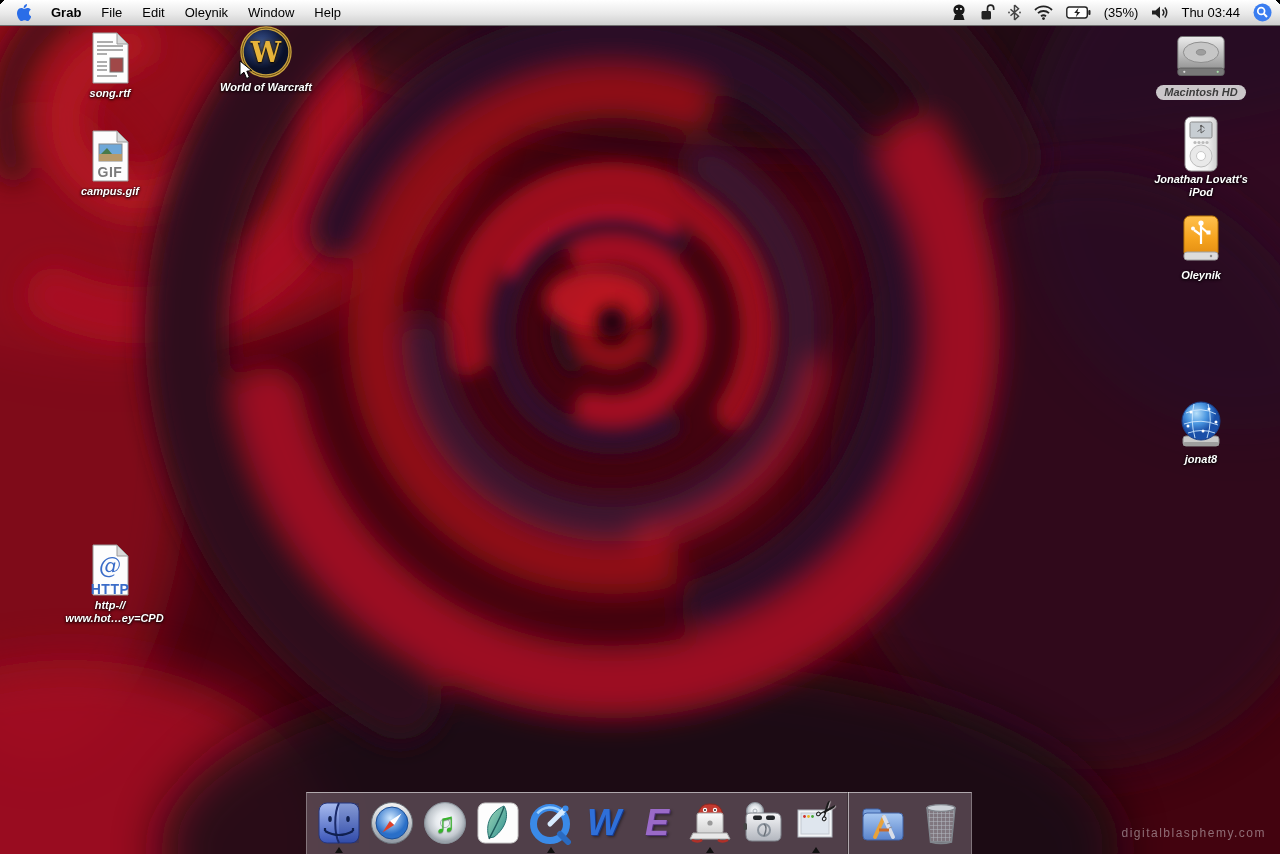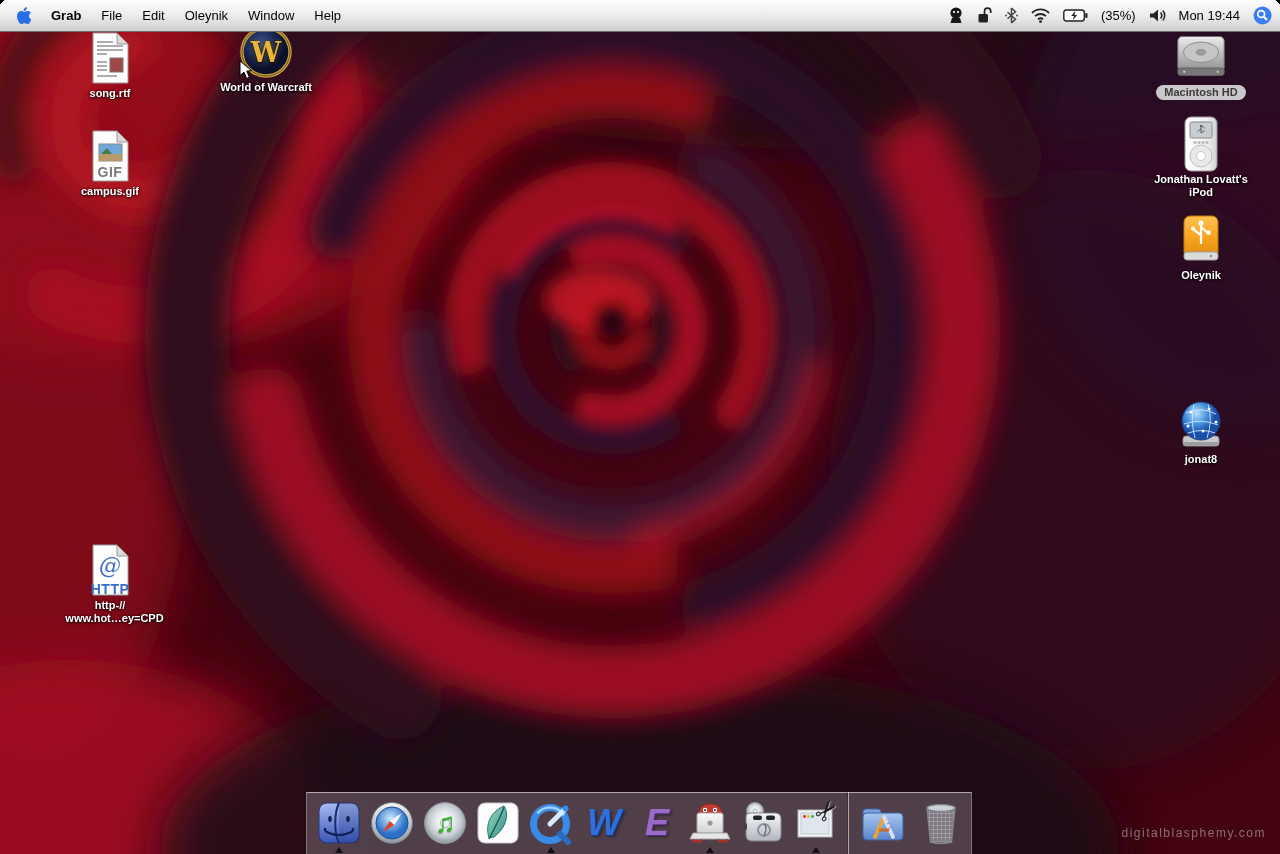--- a/index.html
+++ b/index.html
@@ -2,41 +2,41 @@
 <html><head>
 <meta charset="utf-8">
 <style>
   * { margin:0; padding:0; box-sizing:border-box; }
   html,body { width:1280px; height:854px; overflow:hidden; background:#000;
     font-family:"Liberation Sans","DejaVu Sans",sans-serif; }
   .screen { position:relative; width:1280px; height:854px; overflow:hidden; }
   .wall { position:absolute; inset:0; }
 
   
-  .menubar { position:absolute; top:0; left:0; right:0; height:32px;
+  .menubar { position:absolute; top:0; left:0; right:0; height:26px;
     background:linear-gradient(#ffffff,#e9e9e9 55%,#cfcfcf);
     border-bottom:1px solid #6f6f6f; display:flex; align-items:center;
     font-size:13px; color:#000; z-index:50; }
   .mb-left { display:flex; align-items:center; gap:20px; padding-left:16px; }
   .mb-right { margin-left:auto; display:flex; align-items:center; gap:13px; padding-right:8px; }
   .appname { font-weight:bold; }
   .menu-item { cursor:default; }
   .mb-ico { display:inline-flex; align-items:center; }
   .clock { font-size:13px; }
   .corner { position:absolute; top:0; width:7px; height:7px; background:#000; z-index:60; }
   .corner.l { left:0; -webkit-mask:radial-gradient(circle 7px at 7px 7px,transparent 7px,#000 7px); mask:radial-gradient(circle 7px at 7px 7px,transparent 7px,#000 7px); }
   .corner.r { right:0; -webkit-mask:radial-gradient(circle 7px at 0 7px,transparent 7px,#000 7px); mask:radial-gradient(circle 7px at 0 7px,transparent 7px,#000 7px); }
 
   
   .dicon { position:absolute; width:120px; display:flex; flex-direction:column;
     align-items:center; text-align:center; }
   .dicon .art { position:relative; width:52px; height:52px; display:flex;
     align-items:center; justify-content:center; }
   .dicon .lbl { margin-top:3px; font-size:11px; font-weight:bold; color:#fff;
-    line-height:13px; text-shadow:0 1px 3px rgba(0,0,0,.95),0 0 2px rgba(0,0,0,.7); }
+    line-height:13px; text-shadow:0 1px 3px rgba(0,0,0,.95),0 0 2px rgba(0,0,0,.7);font-style:italic; }
   .dicon .lbl.pill { color:#3c3c3c; text-shadow:none;
     background:rgba(225,225,225,.88); border-radius:9px; padding:1px 8px; }
   .badge-txt { position:absolute; left:0; right:0; text-align:center; font-size:14px;
     font-weight:bold; color:#7a7a7a; letter-spacing:.5px; }
   .at-glyph { position:absolute; left:0; right:0; top:9px; text-align:center;
     font-family:"DejaVu Serif",serif; font-size:22px; font-style:italic; color:#3a6cc8; }
   .wow-letter { position:absolute; inset:0; display:flex; align-items:center;
     justify-content:center; font-family:"DejaVu Serif",serif; font-weight:bold;
     font-size:27px; color:#e8b43a; text-shadow:0 1px 2px #000,0 0 4px #5a3c00; }
 
@@ -171,21 +171,21 @@
         </svg>
       </span>
       <span class="clock">(35%)</span>
       <span class="mb-ico">
         <svg width="17" height="15" viewBox="0 0 17 15">
           <path d="M1 5.5 H4.5 L9 1.5 V13.5 L4.5 9.5 H1 Z" fill="#222"></path>
           <path d="M11.5 4.5 a4.5 4.5 0 0 1 0 6" fill="none" stroke="#222" stroke-width="1.5"></path>
           <path d="M13.8 2.5 a7.5 7.5 0 0 1 0 10" fill="none" stroke="#222" stroke-width="1.5"></path>
         </svg>
       </span>
-      <span class="clock">Mon 19:44</span>
+      <span class="clock">Thu 03:44</span>
       <span class="mb-ico">
         <svg width="19" height="19" viewBox="0 0 19 19">
           <circle cx="9.5" cy="9.5" r="9" fill="#3a7df0"></circle>
           <circle cx="8.2" cy="8" r="3.4" fill="none" stroke="#fff" stroke-width="1.7"></circle>
           <line x1="10.8" y1="10.6" x2="14" y2="14" stroke="#fff" stroke-width="2"></line>
         </svg>
       </span>
     </div>
   </div>
   <div class="corner l"></div>

